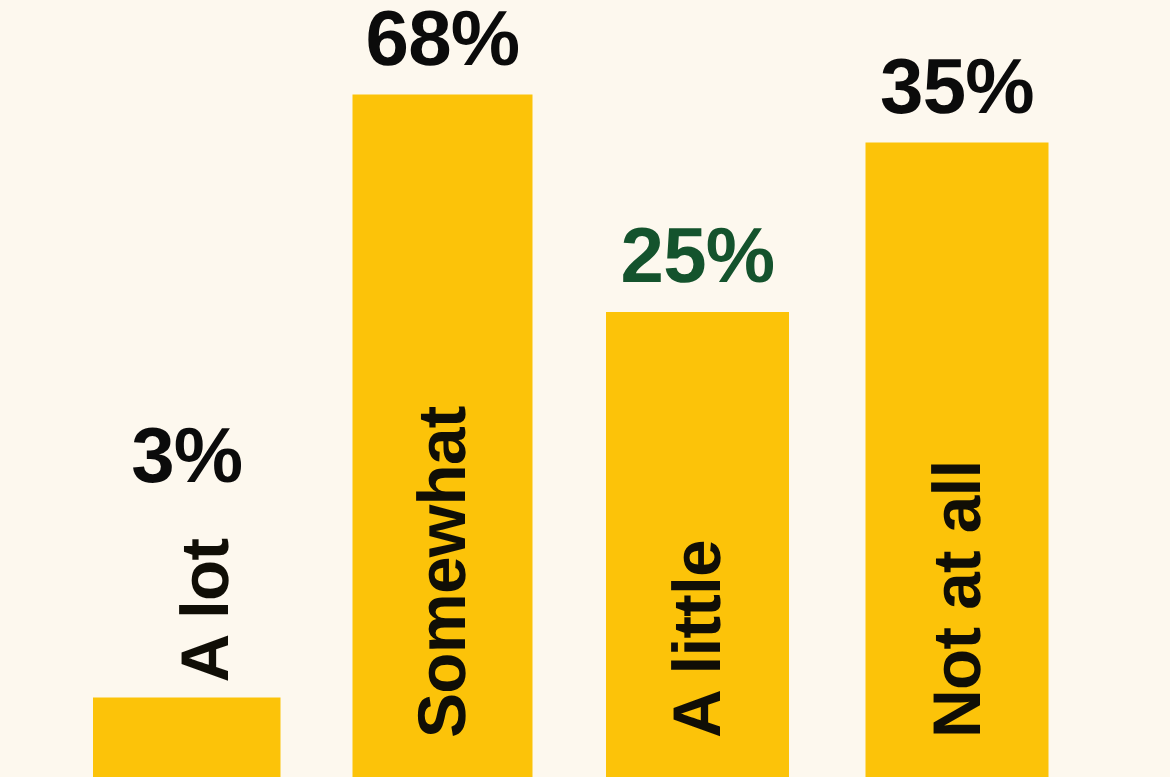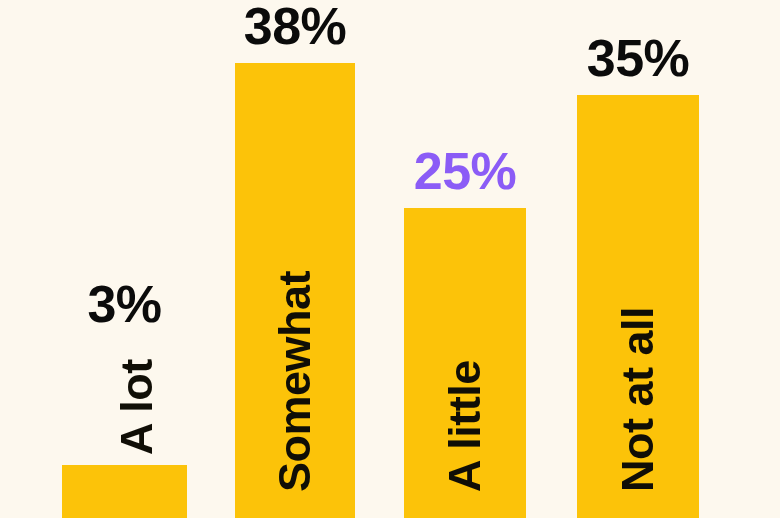--- a/index.html
+++ b/index.html
@@ -95,29 +95,29 @@
     <div class="bar-group g1">
       <div class="bar" style="background: rgb(252, 195, 9);"></div>
       <div class="value-label" style="color: rgb(11, 11, 11);">3%</div>
       <div class="cat-label-wrap">
         <div class="cat-label cl" style="color: rgb(16, 14, 6);">A lot</div>
       </div>
     </div>
 
     <div class="bar-group g2">
       <div class="bar" style="background: rgb(252, 195, 9);"></div>
-      <div class="value-label" style="color: rgb(11, 11, 11);">38%</div>
+      <div class="value-label" style="color: rgb(11, 11, 11);">68%</div>
       <div class="cat-label-wrap">
         <div class="cat-label cl" style="color: rgb(16, 14, 6);">Somewhat</div>
       </div>
     </div>
 
     <div class="bar-group g3">
       <div class="bar" style="background: rgb(252, 195, 9);"></div>
-      <div class="value-label" style="color: #8b5cf6;">25%</div>
+      <div class="value-label" style="color: #14532d;">25%</div>
       <div class="cat-label-wrap">
         <div class="cat-label cl" style="color: rgb(16, 14, 6);">A little</div>
       </div>
     </div>
 
     <div class="bar-group g4">
       <div class="bar" style="background: rgb(252, 195, 9);"></div>
       <div class="value-label" style="color: rgb(11, 11, 11); margin-top: 20px;">35%</div>
       <div class="cat-label-wrap">
         <div class="cat-label cl" style="color: rgb(16, 14, 6);">Not at all</div>

